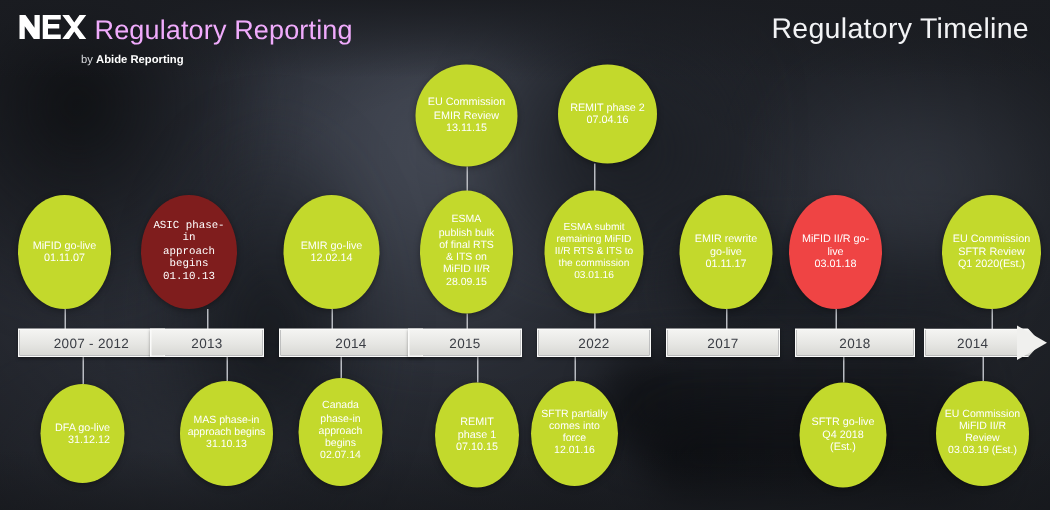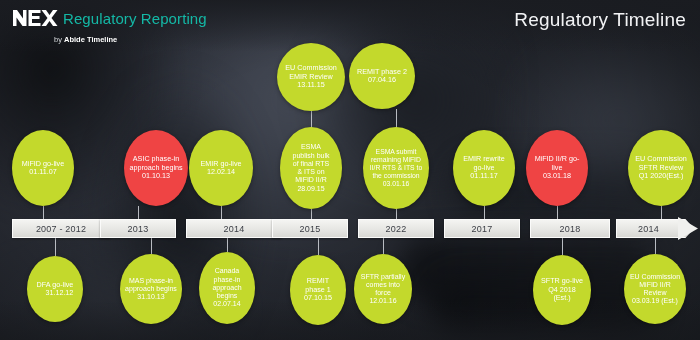--- a/index.html
+++ b/index.html
@@ -82,21 +82,21 @@
     position:absolute; left:0; bottom:0; width:700px; height:40px;
     background:linear-gradient(0deg,rgba(22,24,28,.55),rgba(22,24,28,0));
   }
 
   
   .header { position:absolute; left:0; top:0; width:700px; height:52px; }
   .logo-group { position:absolute; left:12px; top:7px; display:flex; align-items:flex-start; }
   .nex-logo { display:block; }
   .brand-sub {
     position:absolute; left:12px; top:8px;
-    font-size:15px; color:#14b8a6; letter-spacing:.1px;
+    font-size:18px; color:#f0abfc; letter-spacing:.1px;
     white-space:nowrap;
   }
   .byline {
     position:absolute; left:54px; top:35px;
     font-size:7.5px; color:#d6d8dc; white-space:nowrap;
   }
   .byline b { color:#fff; font-weight:bold; }
   .page-title {
     position:absolute; right:14px; top:9px;
     font-size:19px; color:#f2f3f5; letter-spacing:.2px;
@@ -166,21 +166,21 @@
       <svg class="nex-logo" width="46" height="22" viewBox="0 0 92 44">
         <g fill="#ffffff">
           <path d="M2 6 h8 l12 17 V6 h7 v32 h-8 L9 21 v17 H2 Z"></path>
           <path d="M33 6 h24 v6 H40 v6 h15 v6 H40 v8 h17 v6 H33 Z"></path>
           <path d="M59 6 h9 l7 10 7 -10 h9 L79 22 l12 16 h-9 l-7 -10 -7 10 h-9 l12 -16 Z"></path>
         </g>
       </svg>
       <span class="brand-sub" style="position:static; margin-left:5px; margin-top:3px;">Regulatory Reporting</span>
     </div>
     <div class="byline">
-      <span>by </span><b>Abide Timeline</b>
+      <span>by </span><b>Abide Reporting</b>
     </div>
     <div class="page-title">Regulatory Timeline</div>
   </div>
 
   <div id="connectors">
       <div class="connector" style="left: 311px; top: 111px; height: 26px; background: rgb(185, 188, 194);"></div>
       <div class="connector" style="left: 396px; top: 109px; height: 110px; background: rgb(185, 188, 194);"></div>
       <div class="connector" style="left: 43px; top: 206px; height: 14px; background: rgb(185, 188, 194);"></div>
       <div class="connector" style="left: 138px; top: 206px; height: 14px; background: rgb(185, 188, 194);"></div>
       <div class="connector" style="left: 221px; top: 206px; height: 14px; background: rgb(185, 188, 194);"></div>
@@ -194,27 +194,27 @@
       <div class="connector" style="left: 227px; top: 238px; height: 14px; background: rgb(185, 188, 194);"></div>
       <div class="connector" style="left: 318px; top: 238px; height: 17px; background: rgb(185, 188, 194);"></div>
       <div class="connector" style="left: 383px; top: 238px; height: 16px; background: rgb(185, 188, 194);"></div>
       <div class="connector" style="left: 562px; top: 238px; height: 17px; background: rgb(185, 188, 194);"></div>
       <div class="connector" style="left: 655px; top: 238px; height: 16px; background: rgb(185, 188, 194);"></div>
     </div>
   <div id="bubbles">
       <div class="bubble" style="left: 277px; top: 43px; width: 68px; height: 68px; font-size: 7.2px; background: rgb(195, 217, 44); color: rgb(255, 255, 255);">
         <span>EU Commission<br>EMIR Review<br>13.11.15</span>
       </div>
-      <div class="bubble" style="left: 349px; top: 43px; width: 66px; height: 66px; font-size: 7.2px; background: rgb(195, 217, 44); color: rgb(255, 255, 255); align-items: center;">
+      <div class="bubble" style="left: 372px; top: 43px; width: 66px; height: 66px; font-size: 7.2px; background: rgb(195, 217, 44); color: rgb(255, 255, 255); align-items: center;">
         <span>REMIT phase 2<br>07.04.16</span>
       </div>
       <div class="bubble" style="left: 12px; top: 130px; width: 62px; height: 76px; font-size: 7.2px; background: rgb(195, 217, 44); color: rgb(255, 255, 255);">
         <span>MiFID go-live<br>01.11.07</span>
       </div>
-      <div class="bubble" style="left: 124px; top: 130px; width: 64px; height: 76px; font-size: 7.2px; background: #ef4444; color: rgb(255, 255, 255);">
+      <div class="bubble" style="left: 94px; top: 130px; width: 64px; height: 76px; font-size: 7.2px; background: #7f1d1d; color: rgb(255, 255, 255); font-family: Liberation Mono, monospace;">
         <span>ASIC phase-in<br>approach begins<br>01.10.13</span>
       </div>
       <div class="bubble" style="left: 189px; top: 130px; width: 64px; height: 76px; font-size: 7.2px; background: rgb(195, 217, 44); color: rgb(255, 255, 255);">
         <span>EMIR go-live<br>12.02.14</span>
       </div>
       <div class="bubble" style="left: 280px; top: 127px; width: 62px; height: 82px; font-size: 7px; background: rgb(195, 217, 44); color: rgb(255, 255, 255);">
         <span>ESMA<br>publish bulk<br>of final RTS<br>&amp; ITS on<br>MiFID II/R<br>28.09.15</span>
       </div>
       <div class="bubble" style="left: 363px; top: 127px; width: 66px; height: 82px; font-size: 6.8px; background: rgb(195, 217, 44); color: rgb(255, 255, 255);">
         <span>ESMA submit<br>remaining MiFID<br>II/R  RTS &amp; ITS to<br>the commission<br>03.01.16</span>

